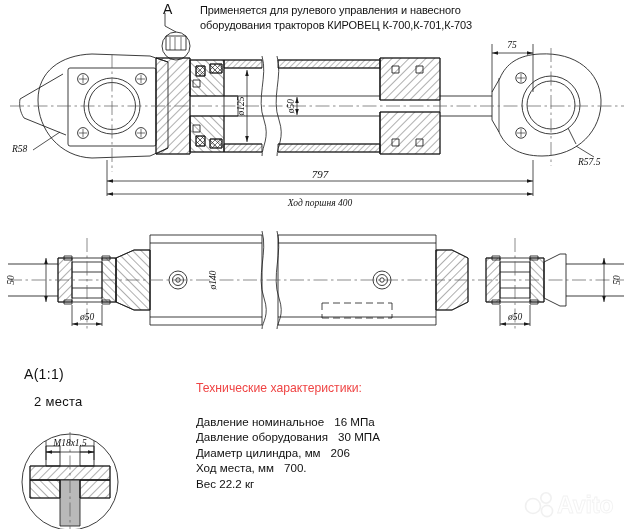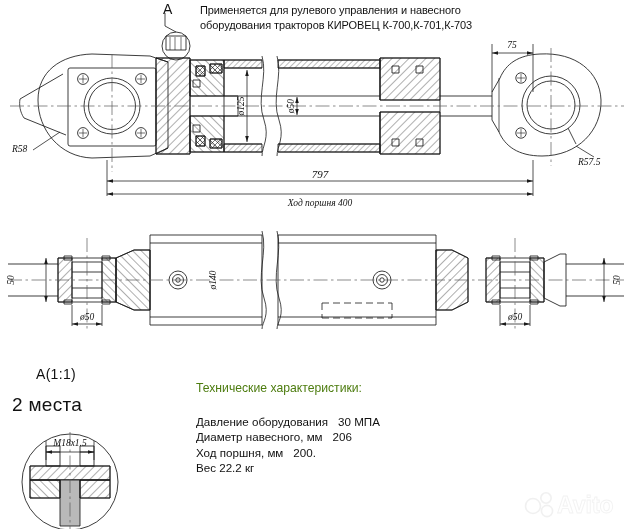--- a/index.html
+++ b/index.html
@@ -16,40 +16,40 @@
     font-family:"Liberation Sans", sans-serif;
     font-size:11px;
     line-height:14.5px;
     color:#111;
     white-space:pre;
     letter-spacing:-0.1px;
   }
   #headnote{left:200px;top:3px;}
   #specs-title{
     position:absolute;left:196px;top:381px;
-    font-size:12.2px;color:#4d7c0f;white-space:pre;
+    font-size:12.2px;color:#ef4444;white-space:pre;
     font-family:"Liberation Sans", sans-serif;
     text-align:right;
   }
   #spec-list{
     position:absolute;left:196px;top:414px;
     font-size:11.6px;line-height:15.4px;color:#111;
     font-family:"Liberation Sans", sans-serif;
   }
   .spec-row{white-space:pre;}
   .spec-val{margin-left:10px;}
   #detail-title{
-    position:absolute;left:36px;top:366px;
+    position:absolute;left:24px;top:366px;
     font-size:14px;color:#111;white-space:pre;
     font-family:"Liberation Sans", sans-serif;
     letter-spacing:0.3px;
   }
   #detail-sub{
-    position:absolute;left:12px;top:394px;
-    font-size:19px;color:#111;white-space:pre;
+    position:absolute;left:34px;top:394px;
+    font-size:13px;color:#111;white-space:pre;
     font-family:"Liberation Sans", sans-serif;
     letter-spacing:0.3px;
   }
   #watermark{
     position:absolute;left:524px;top:486px;width:100px;height:34px;
     opacity:.30;
   }
   .dimtxt{font-family:"Liberation Serif", serif;font-style:italic;}
 </style>
 </head>
@@ -333,23 +333,24 @@
   </svg>
 
   <div class="note" id="headnote">Применяется для рулевого управления и навесного
 оборудования тракторов КИРОВЕЦ К-700,К-701,К-703</div>
 
   <div id="detail-title">A(1:1)</div>
   <div id="detail-sub">2 места</div>
 
   <div id="specs-title">Технические характеристики:</div>
   <div id="spec-list">
+      <div class="spec-row"><span>Давление номинальное</span><span class="spec-val">16 МПа</span></div>
       <div class="spec-row"><span>Давление оборудования</span><span class="spec-val">30 МПА</span></div>
-      <div class="spec-row"><span>Диаметр навесного, мм</span><span class="spec-val">206</span></div>
-      <div class="spec-row"><span>Ход поршня, мм</span><span class="spec-val">200.</span></div>
+      <div class="spec-row"><span>Диаметр цилиндра, мм</span><span class="spec-val">206</span></div>
+      <div class="spec-row"><span>Ход места, мм</span><span class="spec-val">700.</span></div>
       <div class="spec-row"><span>Вес 22.2 кг</span></div>
     </div>
 
   <div id="watermark">
     <svg width="100" height="34" viewBox="0 0 100 34">
       <circle cx="9" cy="20" r="7.5" fill="#fff" stroke="#cfcfcf" stroke-width="1.6"></circle>
       <circle cx="22" cy="12" r="5.2" fill="#fff" stroke="#cfcfcf" stroke-width="1.6"></circle>
       <circle cx="23" cy="25" r="5.6" fill="#fff" stroke="#cfcfcf" stroke-width="1.6"></circle>
       <text x="33" y="27" font-family="Liberation Sans, sans-serif" font-size="23" font-weight="bold" fill="#ffffff" stroke="#d4d4d4" stroke-width="0.9">Avito</text>
     </svg>

